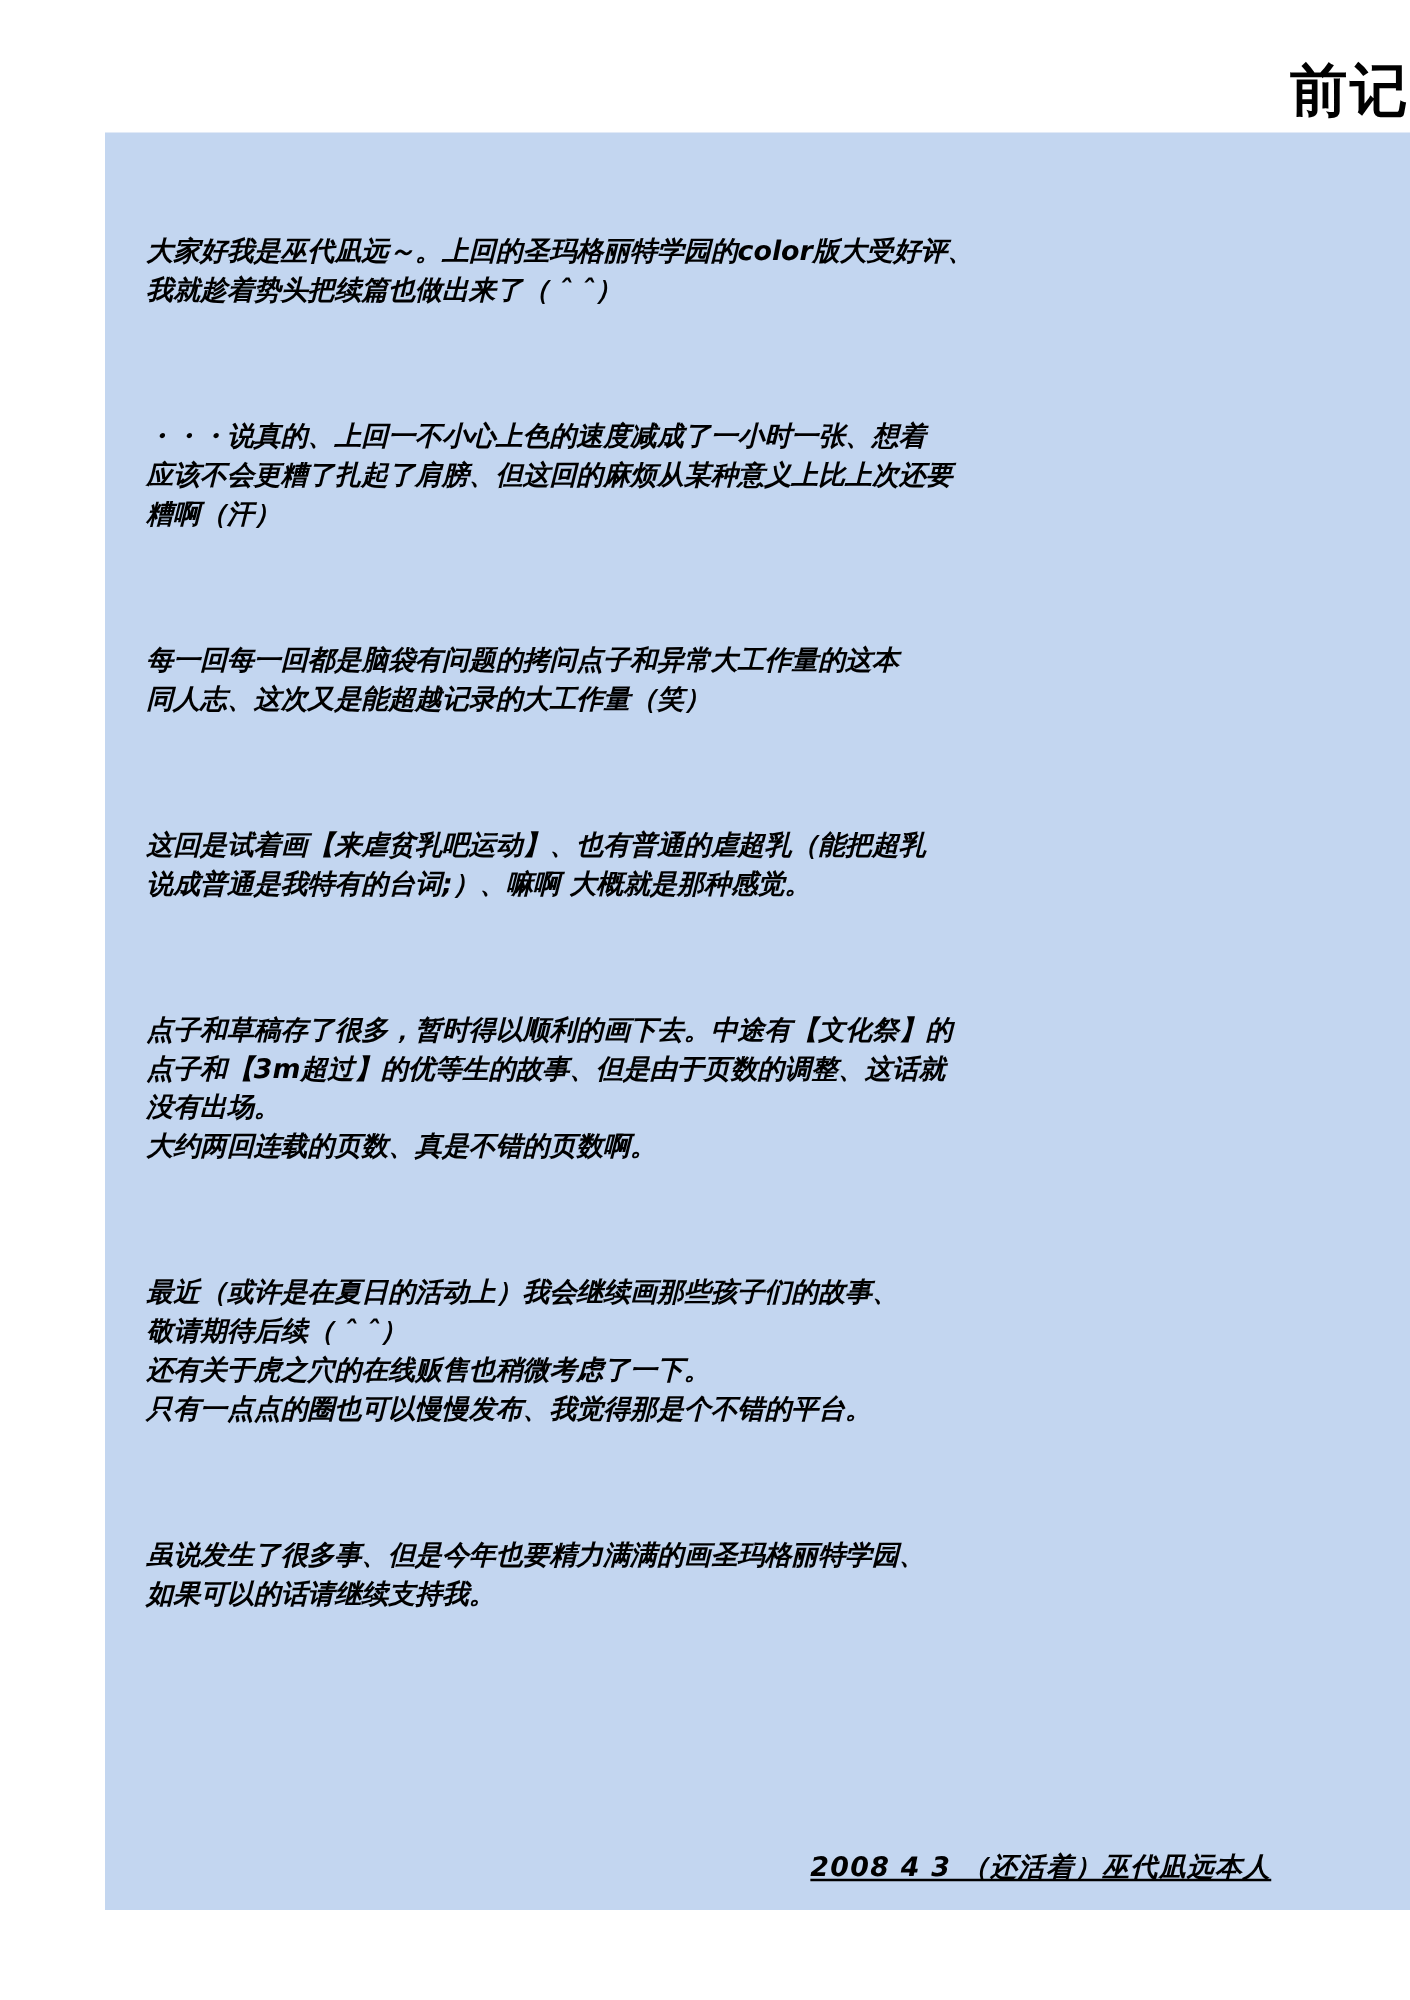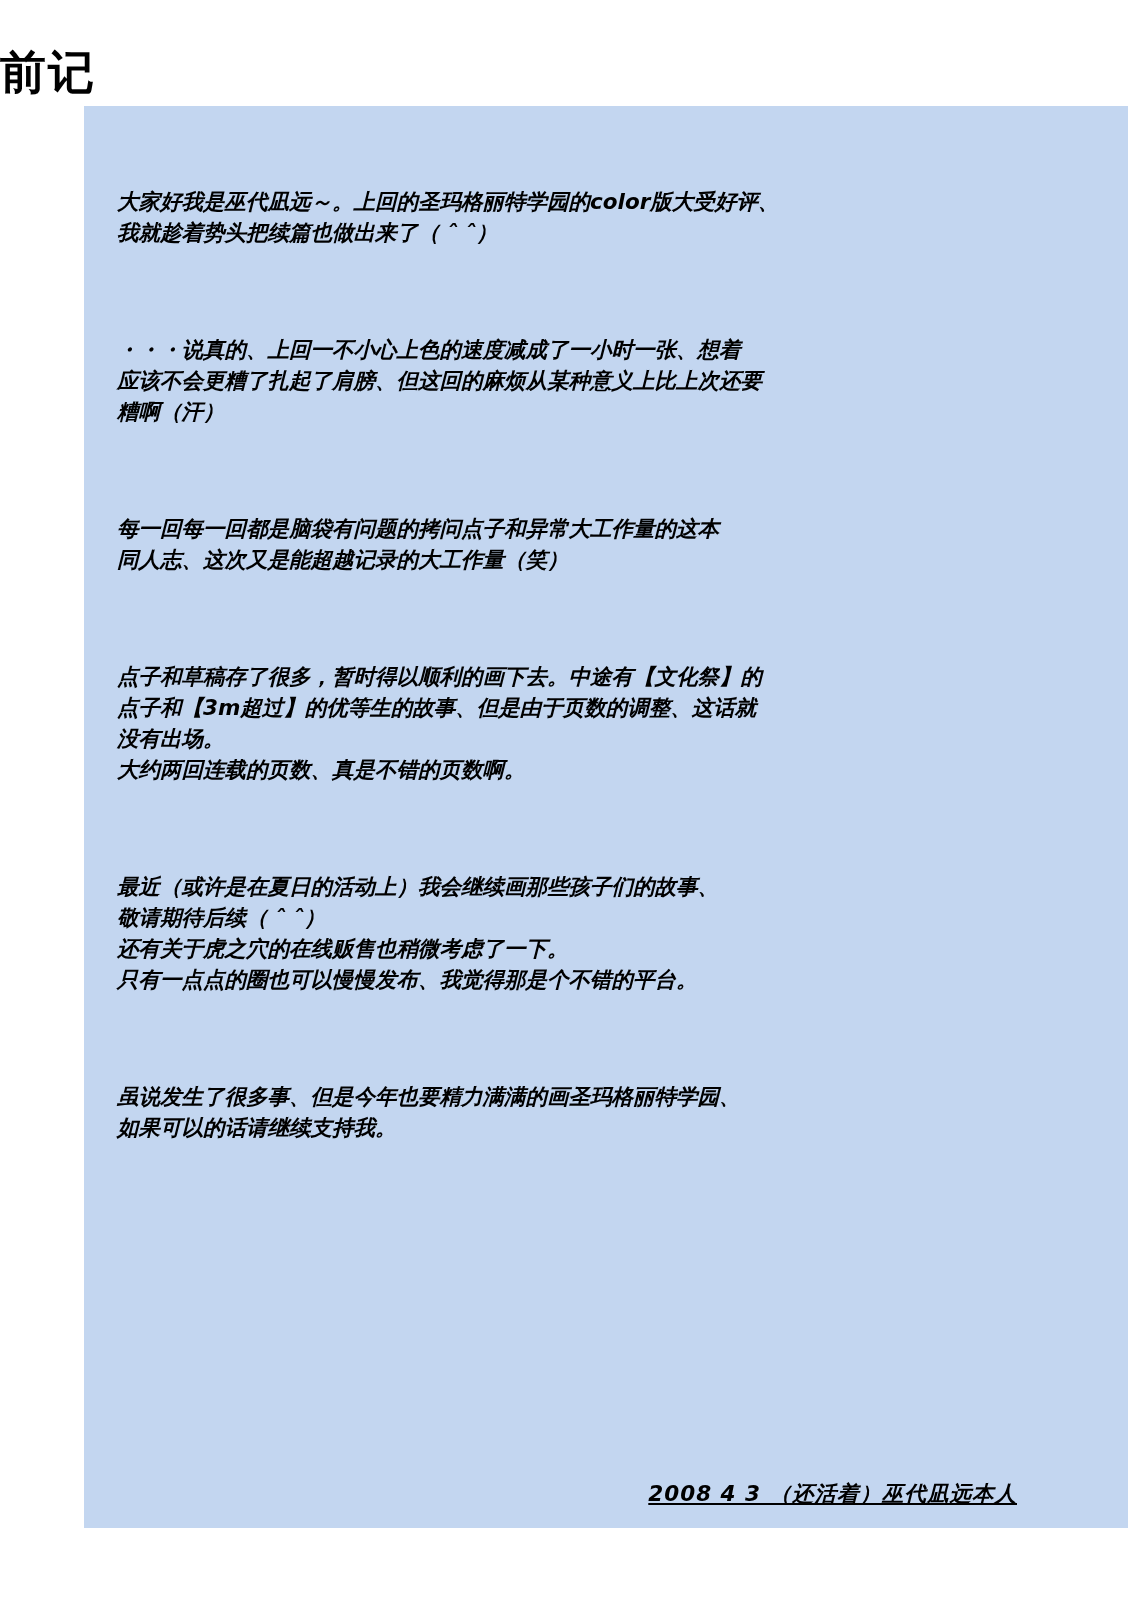--- a/index.html
+++ b/index.html
@@ -13,21 +13,21 @@
     height: 1600px;
     background: #ffffff;
     overflow: hidden;
     font-family: "DejaVu Sans", "Liberation Sans", sans-serif;
   }
   #title {
     position: absolute;
     top: 42px;
     left: 0;
     width: 1128px;
-    text-align: left;
+    text-align: right;
     font-size: 46px;
     font-weight: bold;
     color: #000000;
     letter-spacing: 2px;
     font-family: "DejaVu Sans", "Liberation Sans", sans-serif;
   }
   #panel {
     position: absolute;
     top: 106px;
     left: 84px;
@@ -79,20 +79,22 @@
   <div id="panel">
 
     <div id="body-text">
       <p class="para">大家好我是巫代凪远～。上回的圣玛格丽特学园的color版大受好评、
 我就趁着势头把续篇也做出来了（ ˆ ˆ）</p>
       <p class="para">・・・说真的、上回一不小心上色的速度减成了一小时一张、想着
 应该不会更糟了扎起了肩膀、但这回的麻烦从某种意义上比上次还要
 糟啊（汗）</p>
       <p class="para">每一回每一回都是脑袋有问题的拷问点子和异常大工作量的这本
 同人志、这次又是能超越记录的大工作量（笑）</p>
+      <p class="para">这回是试着画【来虐贫乳吧运动】、也有普通的虐超乳（能把超乳
+说成普通是我特有的台词;）、嘛啊 大概就是那种感觉。</p>
       <p class="para">点子和草稿存了很多，暂时得以顺利的画下去。中途有【文化祭】的
 点子和【3m超过】的优等生的故事、但是由于页数的调整、这话就
 没有出场。
 大约两回连载的页数、真是不错的页数啊。</p>
       <p class="para">最近（或许是在夏日的活动上）我会继续画那些孩子们的故事、
 敬请期待后续（ ˆ ˆ）
 还有关于虎之穴的在线贩售也稍微考虑了一下。
 只有一点点的圈也可以慢慢发布、我觉得那是个不错的平台。</p>
       <p class="para">虽说发生了很多事、但是今年也要精力满满的画圣玛格丽特学园、
 如果可以的话请继续支持我。</p>

